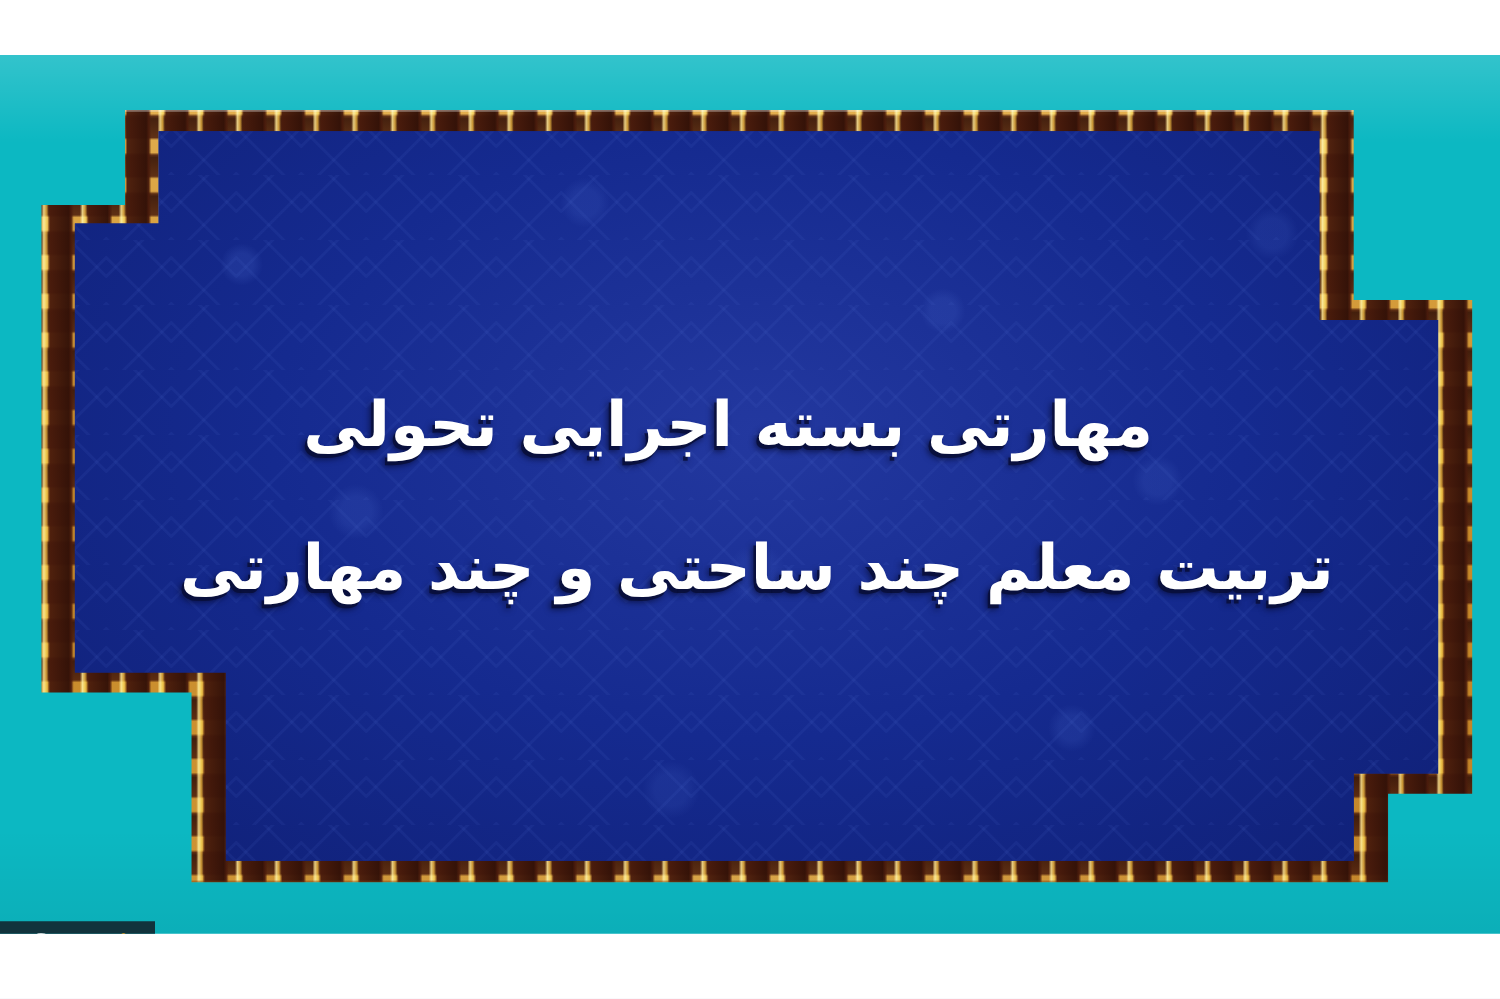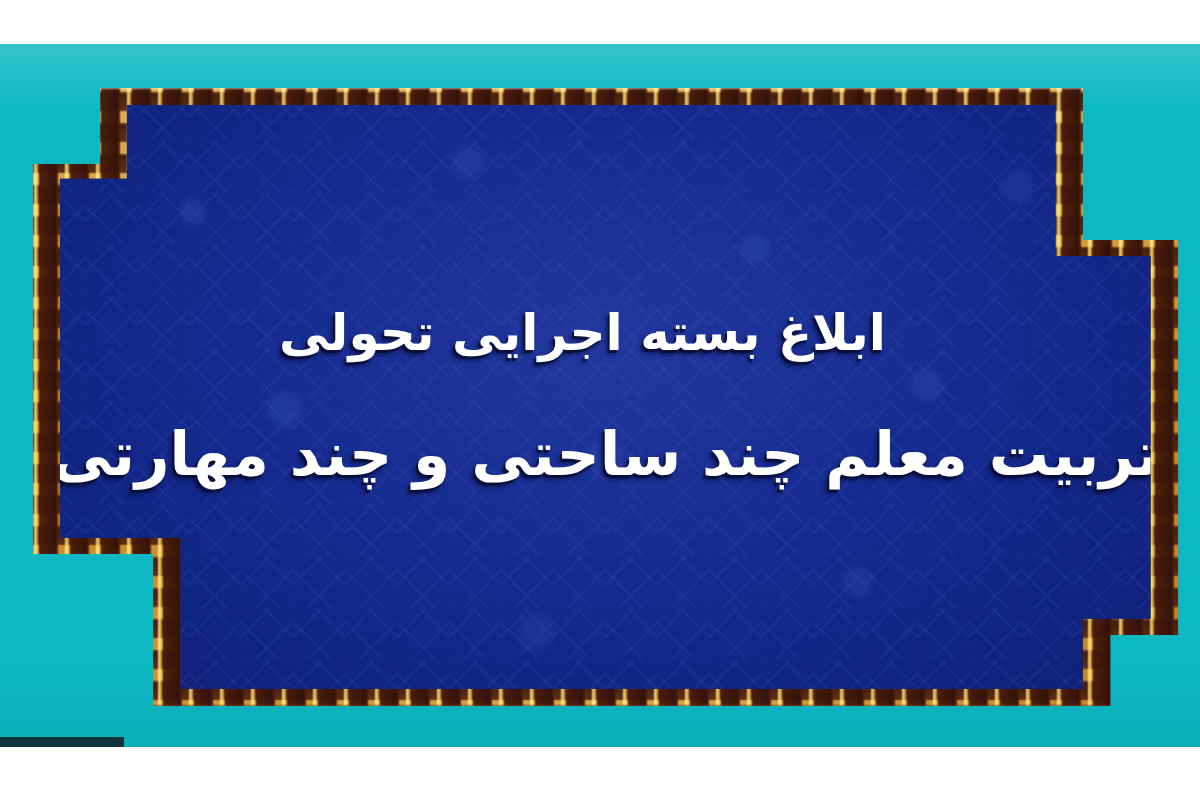--- a/index.html
+++ b/index.html
@@ -171,21 +171,21 @@
     font-family: "DejaVu Sans", sans-serif;
     font-weight: bold;
     line-height: 1.25;
     text-align: center;
     white-space: nowrap;
     text-shadow:
       -2px 3px 0 rgba(8,14,56,.85),
       -3px 4px 5px rgba(5,10,45,.75);
   }
   .headline-line.line-1 { font-size: 50px; margin-right: 46px; }
-  .headline-line.line-2 { font-size: 60px; margin-right: 0px; text-align: center; }
+  .headline-line.line-2 { font-size: 50px; margin-right: 0px; text-align: center; }
 
   
   .watermark {
     position: absolute;
     left: 0px;
     top: 693px;
     height: 38px;
     min-width: 114px;
     background: #11333c;
     display: flex;
@@ -210,21 +210,21 @@
 
 <div class="screenshot">
 
   <div class="stage">
 
     <div class="frame-wrap">
       <div class="frame-gold"></div>
       <div class="frame-blue">
 
         <div class="headline">
-          <div class="headline-line line-1">ابلاغ بسته اجرایی تحولی</div>
+          <div class="headline-line line-1">مهارتی بسته اجرایی تحولی</div>
           <div class="headline-line line-2">تربیت معلم چند ساحتی و چند مهارتی</div>
         </div>
 
       </div>
     </div>
 
     <div class="watermark">
       <span class="watermark-text"><span class="wm-a">cfu.</span><span class="wm-b">ac.ir</span></span>
     </div>
 

